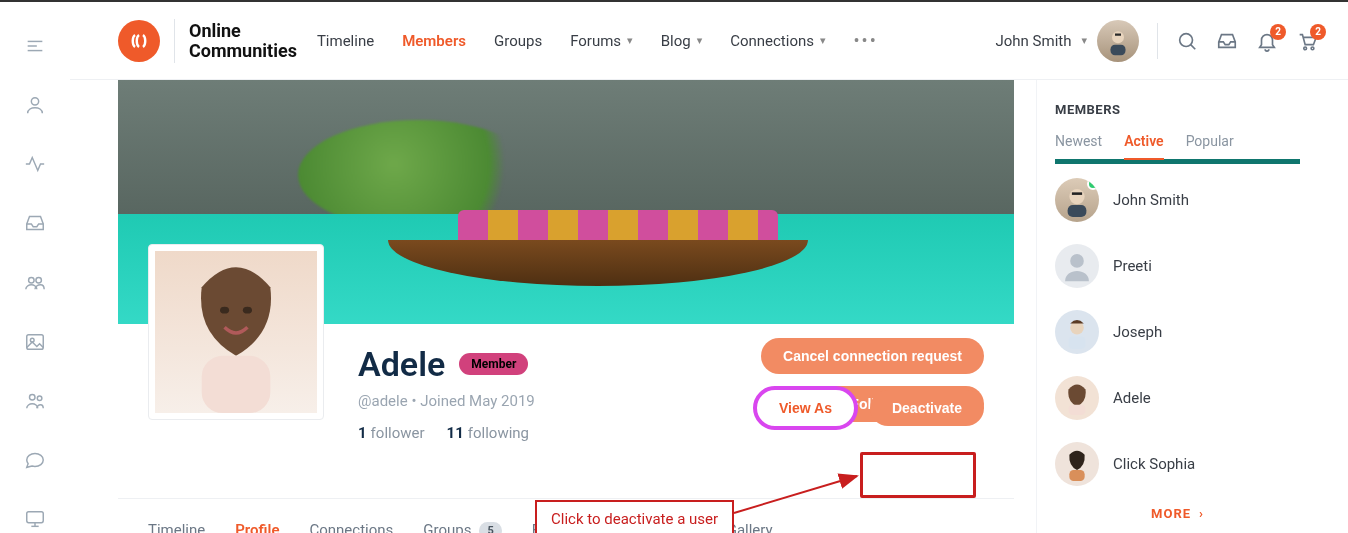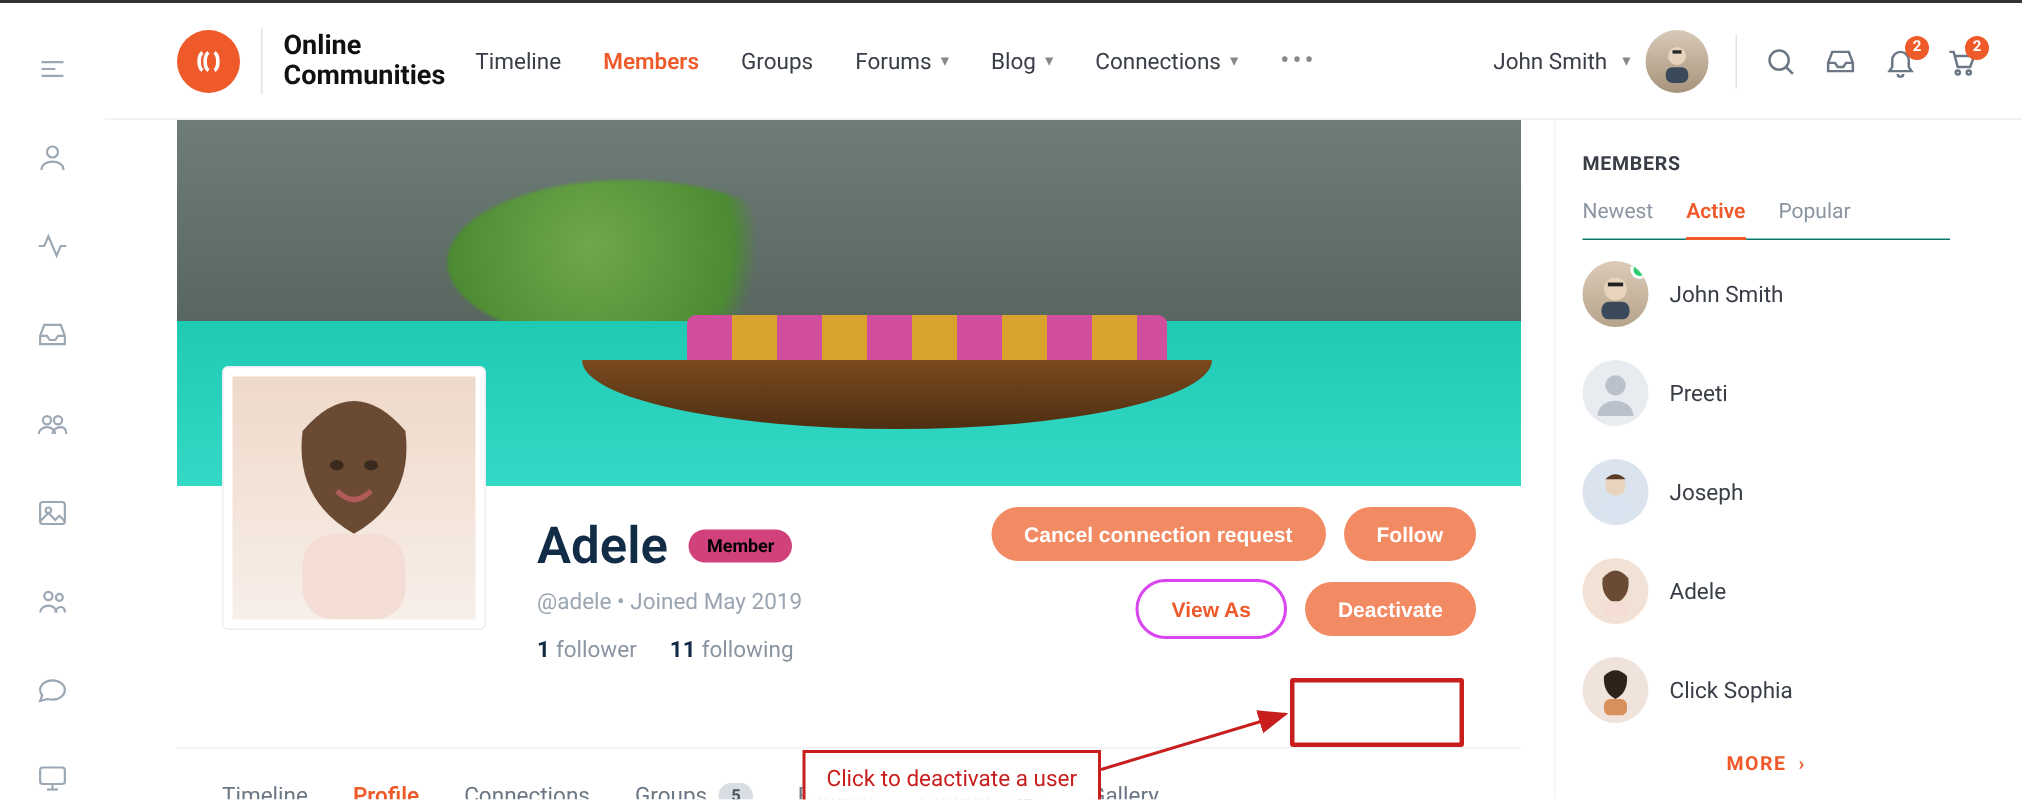--- a/index.html
+++ b/index.html
@@ -36,37 +36,37 @@
 .cover .water { position:absolute; bottom:0; left:0; right:0; height:110px; background: linear-gradient(180deg,#1fcab3 0%, #34d9c6 100%); }
 .cover .boat { position:absolute; bottom:38px; left:270px; width:420px; height:46px; background:linear-gradient(180deg,#7a4a1e 0%, #4e2f12 100%); border-radius:0 0 210px 210px / 0 0 46px 46px; }
 .cover .canopy { position:absolute; bottom:84px; left:340px; width:320px; height:30px; background: repeating-linear-gradient(90deg,#d04e9d 0 30px,#d9a12e 30px 60px); border-radius:6px 6px 0 0; }
 .profile-body { position:relative; padding: 20px 30px 0 240px; min-height: 150px; }
 .avatar-lg { position:absolute; left:30px; top:-80px; width:176px; height:176px; background:#fff; padding:6px; border:1px solid #eaecef; border-radius:4px; }
 .avatar-lg .inner { width:100%; height:100%; background: linear-gradient(180deg,#efd9c9 0%, #f4e6dc 60%, #f7efe9 100%); display:flex; align-items:flex-end; justify-content:center; overflow:hidden; }
 .avatar-lg svg { width:150px; height:160px; }
 .name-row { display:flex; align-items:center; gap:14px; }
 .profile-name { font-size:34px; font-weight:600; color:#122b46; }
 .member-pill { background:#d1417c; color:#000000; font-size:12px; font-weight:700; padding:4px 12px; border-radius:12px; }
-.action-row { position:absolute; right:30px; top:14px; display:flex; gap:12px; }
+.action-row { position:absolute; right:30px; top:14px; display:flex; gap:12px;flex-direction:column; }
 .action-row2 { position:absolute; right:30px; top:62px; display:flex; gap:12px; align-items:center; }
 .btn-pill { border:none; border-radius:22px; padding:10px 22px; font-size:14px; font-weight:600; cursor:pointer; }
 .btn-orange { background:#f28b63; color:#fff; }
-.btn-outline { background:#fff; color:#ef5a2a; border:2px solid #d946ef; }
+.btn-outline { background:#fff; color:#ef5a2a; border:4px solid #d946ef; }
 .meta { color:#9aa5b1; font-size:15px; margin-top:8px; }
 .stats { margin-top:14px; font-size:15px; color:#393e46; display:flex; gap:22px; }
 .stats .n { font-weight:700; color:#122b46; }
 .stats .lbl { color:#8a95a1; margin-left:4px;margin-top:36px; }
 .tabs { display:flex; gap:30px; padding: 22px 30px 0 30px; border-top:1px solid #eef0f3; margin-top:24px; font-size:15px; color:#6b7785; align-items:center; }
 .tabs .tab { cursor:pointer; padding-bottom:14px; position:relative; display:flex; align-items:center; gap:8px; }
 .tabs .tab.active { color:#ef5a2a; font-weight:600; }
 .tabs .tab.active::after { content:""; position:absolute; bottom:0; left:0; right:0; height:2px; background:#ef5a2a; border-radius:2px; }
 .count-badge { background:#d9dee4; color:#4a5560; font-size:11px; font-weight:700; border-radius:10px; padding:2px 8px; }
 .sidebar { flex: 0 0 282px; background:#fff; padding: 22px 18px; border-left:1px solid #f1f3f6; }
 .side-title { font-size:13px; font-weight:700; letter-spacing:0.5px; color:#393e46; margin-bottom:16px; }
-.side-tabs { display:flex; gap:22px; font-size:14px; color:#8a95a1; border-bottom:1px solid #0f766e; margin-bottom:14px; }
+.side-tabs { display:flex; gap:22px; font-size:14px; color:#8a95a1; border-bottom:5px solid #0f766e; margin-bottom:14px; }
 .side-tabs .stab { padding-bottom:10px; cursor:pointer; position:relative; }
 .side-tabs .stab.active { color:#ef5a2a; font-weight:600; }
 .side-tabs .stab.active::after { content:""; position:absolute; bottom:-1px; left:0; right:0; height:2px; background:#ef5a2a; }
 .member-list { display:flex; flex-direction:column; gap:22px; }
 .mrow { display:flex; align-items:center; gap:14px; cursor:pointer; }
 .mavatar { width:44px; height:44px; border-radius:50%; background:#e4e8ed; position:relative; display:flex; align-items:center; justify-content:center; overflow:hidden; }
 .mavatar svg { width:34px; height:34px; }
 .mavatar.john { background: linear-gradient(180deg,#dccbb7,#b6a38c); }
 .mavatar.preeti { background:#e8ebef; }
 .mavatar.joseph { background:#dbe4ee; }

